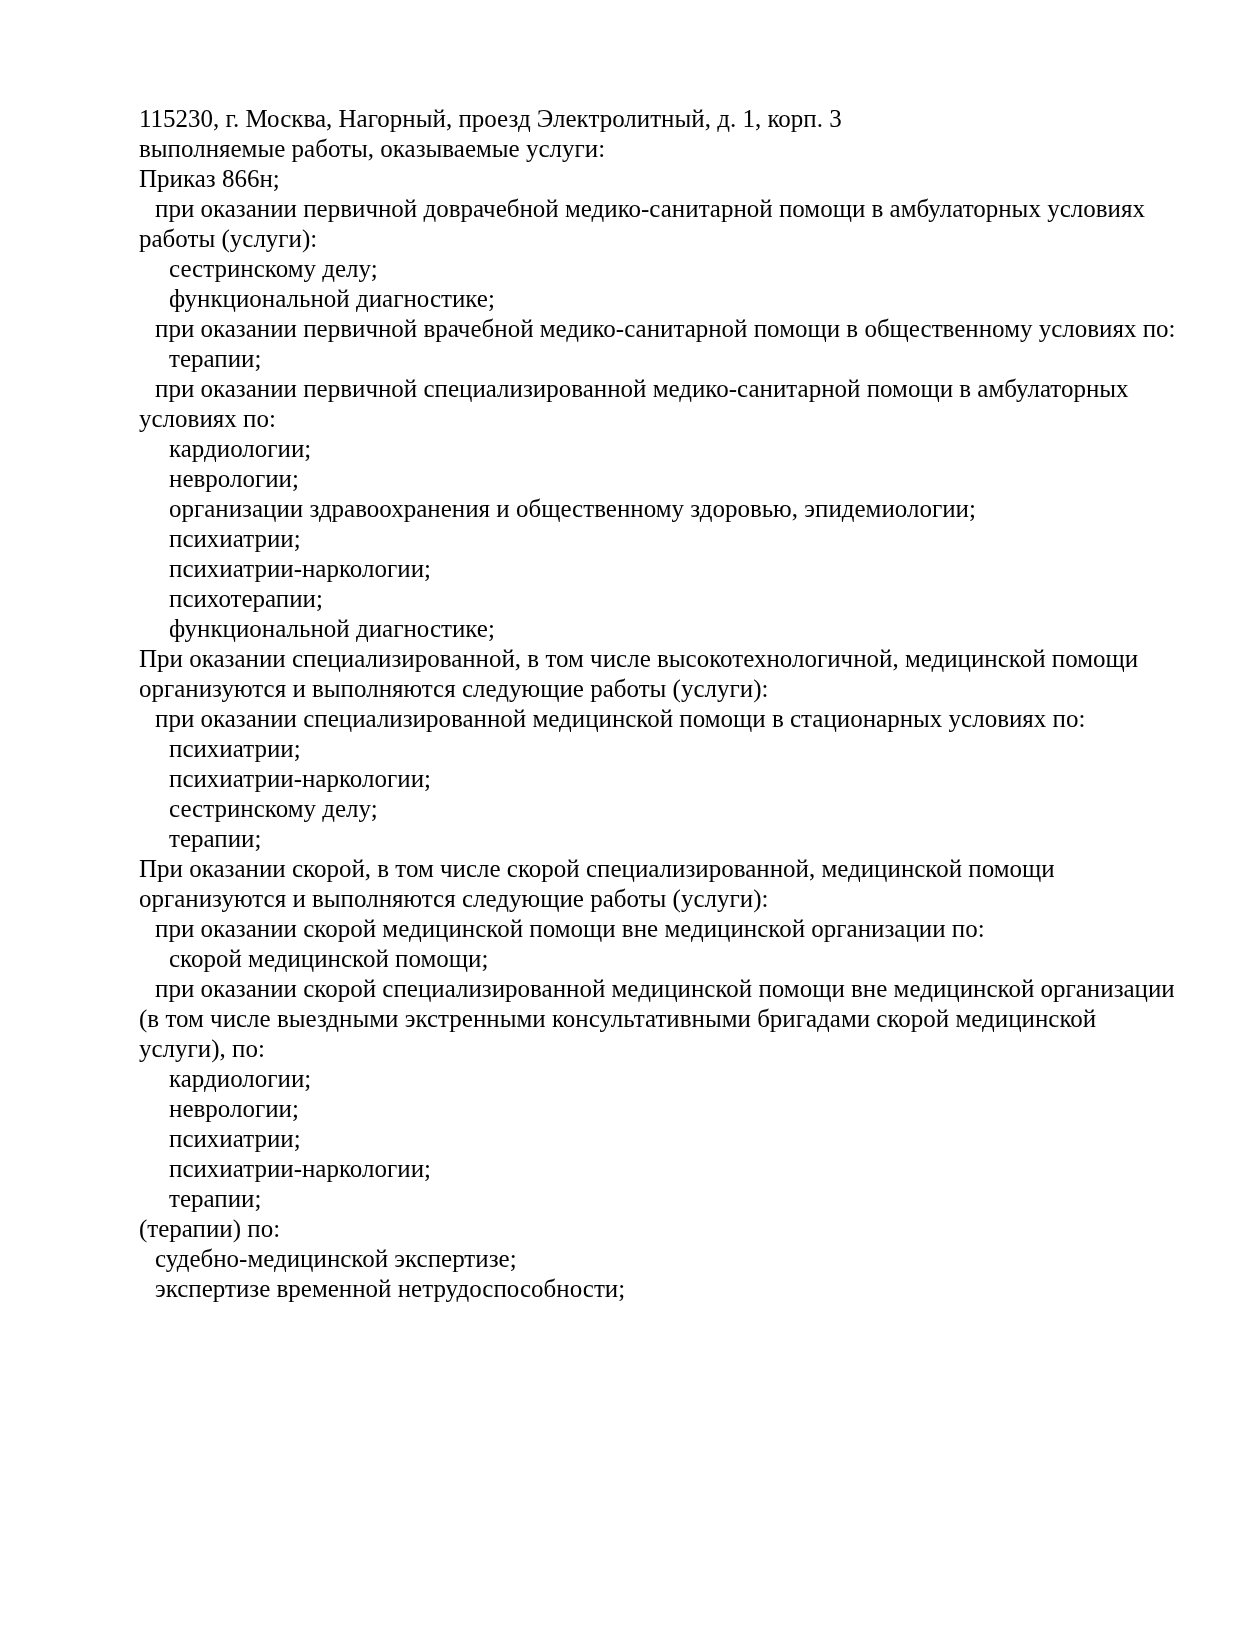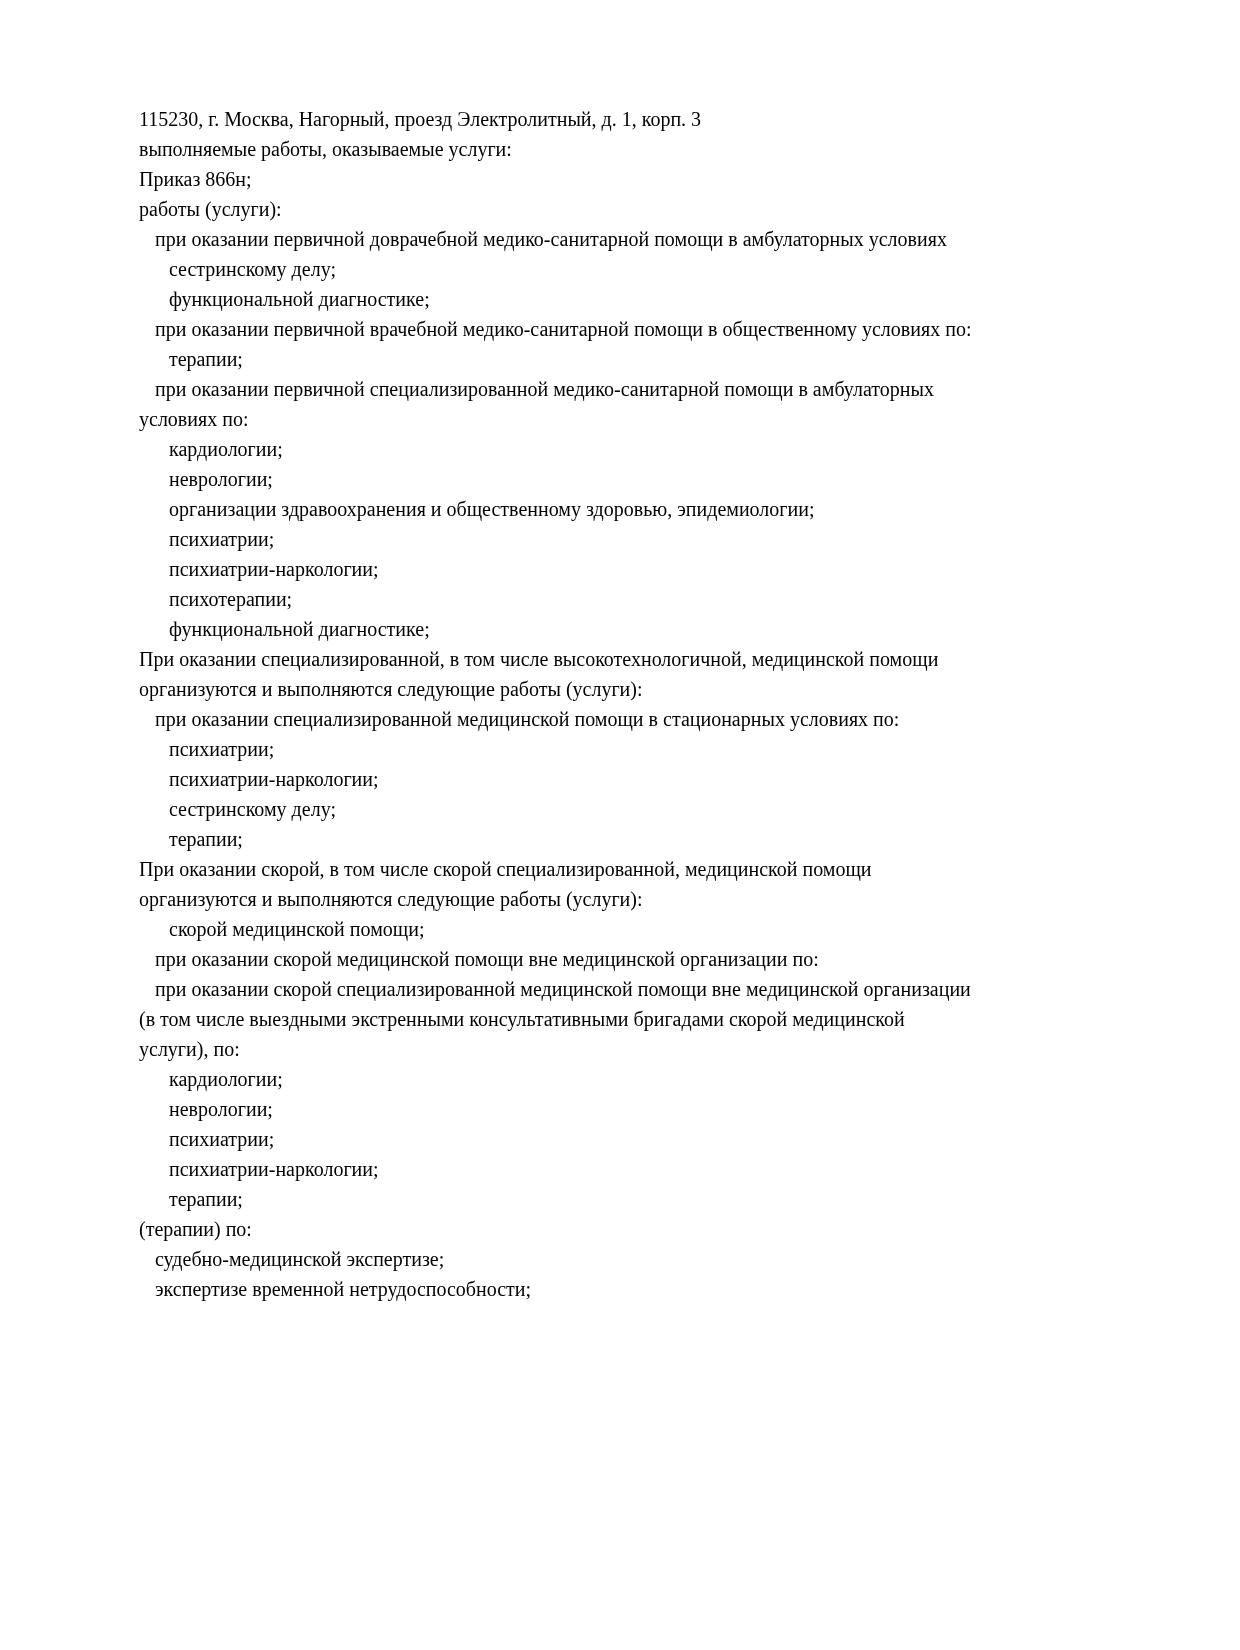--- a/index.html
+++ b/index.html
@@ -13,21 +13,21 @@
     height: 1650px;
     background: #ffffff;
     overflow: hidden;
   }
   .doc-content {
     position: absolute;
     left: 139px;
     top: 104px;
     width: 1090px;
     font-family: "Liberation Serif", "DejaVu Serif", serif;
-    font-size: 20px;
+    font-size: 25px;
     line-height: 30px;
     color: #000000;
     text-align: left;
   }
   .doc-line {
     margin: 0;
     padding: 0;
     white-space: nowrap;
     height: 30px;
   }
@@ -36,22 +36,22 @@
   .doc-line.i2 { padding-left: 30px; }
 </style>
 </head>
 <body>
 
 <div class="page">
   <div class="doc-content">
       <p class="doc-line i0">115230, г. Москва, Нагорный, проезд Электролитный, д. 1, корп. 3</p>
       <p class="doc-line i0">выполняемые работы, оказываемые услуги:</p>
       <p class="doc-line i0">Приказ 866н;</p>
+      <p class="doc-line i1">при оказании первичной доврачебной медико-санитарной помощи в амбулаторных условиях</p>
       <p class="doc-line i0">работы (услуги):</p>
-      <p class="doc-line i1">при оказании первичной доврачебной медико-санитарной помощи в амбулаторных условиях</p>
       <p class="doc-line i2">сестринскому делу;</p>
       <p class="doc-line i2">функциональной диагностике;</p>
       <p class="doc-line i1">при оказании первичной врачебной медико-санитарной помощи в общественному условиях по:</p>
       <p class="doc-line i2">терапии;</p>
       <p class="doc-line i1">при оказании первичной специализированной медико-санитарной помощи в амбулаторных</p>
       <p class="doc-line i0">условиях по:</p>
       <p class="doc-line i2">кардиологии;</p>
       <p class="doc-line i2">неврологии;</p>
       <p class="doc-line i2">организации здравоохранения и общественному здоровью, эпидемиологии;</p>
       <p class="doc-line i2">психиатрии;</p>
@@ -60,22 +60,22 @@
       <p class="doc-line i2">функциональной диагностике;</p>
       <p class="doc-line i0">При оказании специализированной, в том числе высокотехнологичной, медицинской помощи</p>
       <p class="doc-line i0">организуются и выполняются следующие работы (услуги):</p>
       <p class="doc-line i1">при оказании специализированной медицинской помощи в стационарных условиях по:</p>
       <p class="doc-line i2">психиатрии;</p>
       <p class="doc-line i2">психиатрии-наркологии;</p>
       <p class="doc-line i2">сестринскому делу;</p>
       <p class="doc-line i2">терапии;</p>
       <p class="doc-line i0">При оказании скорой, в том числе скорой специализированной, медицинской помощи</p>
       <p class="doc-line i0">организуются и выполняются следующие работы (услуги):</p>
+      <p class="doc-line i1">при оказании скорой медицинской помощи вне медицинской организации по:</p>
       <p class="doc-line i2">скорой медицинской помощи;</p>
-      <p class="doc-line i1">при оказании скорой медицинской помощи вне медицинской организации по:</p>
       <p class="doc-line i1">при оказании скорой специализированной медицинской помощи вне медицинской организации</p>
       <p class="doc-line i0">(в том числе выездными экстренными консультативными бригадами скорой медицинской</p>
       <p class="doc-line i0">услуги), по:</p>
       <p class="doc-line i2">кардиологии;</p>
       <p class="doc-line i2">неврологии;</p>
       <p class="doc-line i2">психиатрии;</p>
       <p class="doc-line i2">психиатрии-наркологии;</p>
       <p class="doc-line i2">терапии;</p>
       <p class="doc-line i0">(терапии) по:</p>
       <p class="doc-line i1">судебно-медицинской экспертизе;</p>

